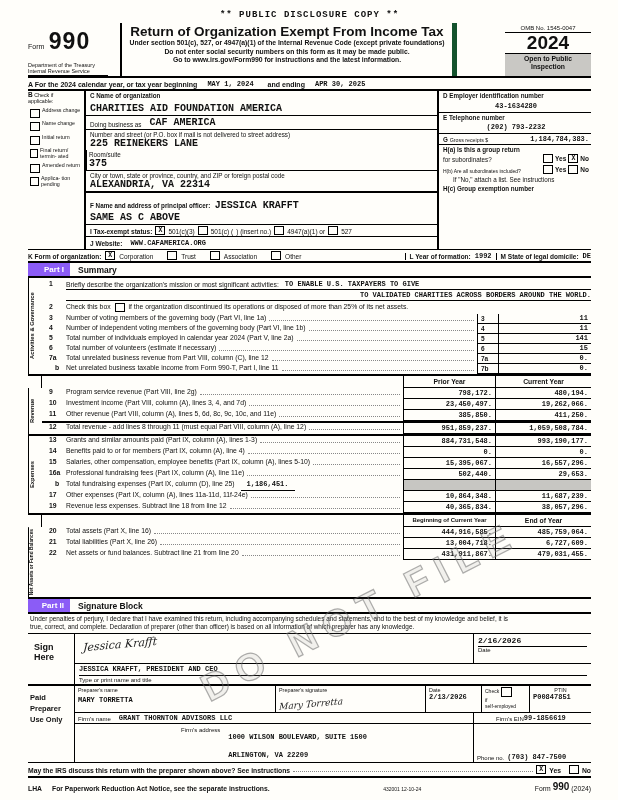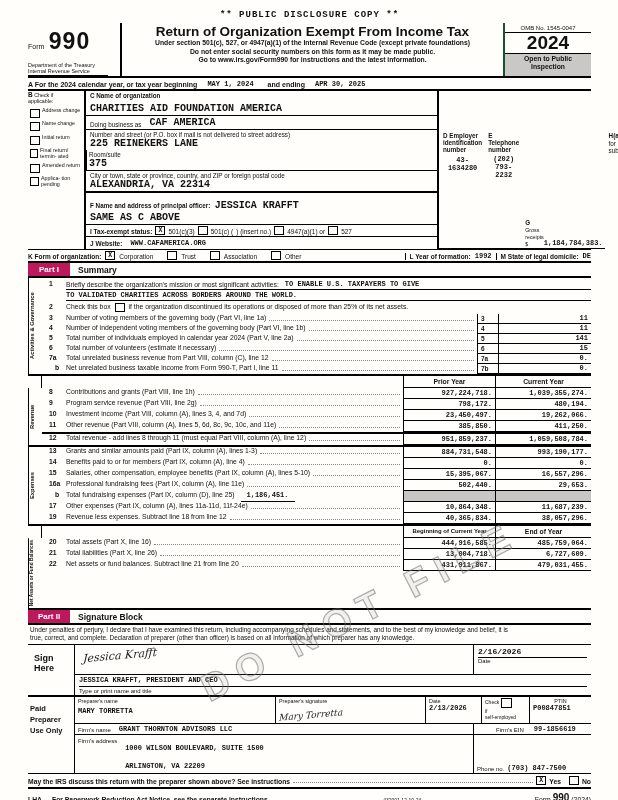--- a/index.html
+++ b/index.html
@@ -10,21 +10,21 @@
   .disclosure{text-align:center;font-family:"Liberation Mono",monospace;font-weight:700;font-size:9px;letter-spacing:1px;margin-bottom:3px;}
   
   .hdr{display:flex;border-bottom:2.5px solid #000;align-items:stretch;}
   .h-left{width:92px;padding-top:8px;}
   .h-form{font-size:7px;}
   .h-990{font-size:23px;font-weight:700;letter-spacing:1px;line-height:20px;}
   .h-dept{font-size:5.5px;margin-top:9px;line-height:6px;border-bottom:1px solid #000;width:80px;padding-bottom:1px;}
   .h-center{flex:1;border-left:2px solid #000;text-align:center;padding:1px 4px 0 4px;}
   .h-title{font-size:13.5px;font-weight:700;line-height:15px;}
   .h-sub{font-size:6.8px;font-weight:700;line-height:8.6px;}
-  .h-right{width:86px;border-left:2px solid #14532d;display:flex;flex-direction:column;}
+  .h-right{width:86px;border-left:5px solid #14532d;display:flex;flex-direction:column;padding-left:48px;}
   .h-omb{font-size:6px;text-align:center;padding:2px 0 1px 0;}
   .h-year{font-size:19px;font-weight:700;text-align:center;border-top:1.5px solid #000;line-height:20px;}
   .h-open{background:#c9c8c4;border-top:1.5px solid #000;font-size:6.8px;font-weight:700;text-align:center;line-height:8px;padding:1px 0;flex:1;}
   
   .lineA{display:flex;align-items:flex-end;border-bottom:2px solid #000;font-size:7px;padding:2px 0 1px 0;}
   .lineA .mono{font-size:7px;margin:0 14px 0 10px;}
   
   .bcd{display:flex;border-bottom:1px solid #000;}
   .col-b{width:56px;font-size:5.3px;line-height:5.6px;padding-top:1px;}
   .col-b .bhead{font-size:6.5px;font-weight:700;}
@@ -32,29 +32,29 @@
   .cbitem .cb{margin-top:1px;}
   .col-c{flex:1;border-left:2px solid #000;border-right:2px solid #000;display:flex;flex-direction:column;}
   .crow{border-bottom:1px solid #000;padding:1px 0 1px 4px;}
   .clabel{font-size:6.3px;}
   .cval{font-size:10px;}
   .dbarow{display:flex;align-items:flex-end;gap:8px;}
   .strow{display:flex;padding:0;}
   .strow .main{flex:1;padding:1px 0 1px 4px;}
   .strow .room{width:40px;border-left:1px solid #000;padding:1px 2px;}
   .thick{border-bottom:2px solid #000;}
-  .col-d{width:152px;display:flex;font-size:6.3px;margin-top:40px;}
+  .col-d{width:152px;display:flex;flex-direction:column;font-size:6.3px;}
   .drow{padding:1px 2px 1px 4px;}
   .dletter{font-weight:700;}
   .yn{display:inline-flex;align-items:center;gap:2px;font-weight:700;font-size:6.5px;}
   .cb{display:inline-flex;width:8px;height:7px;border:1px solid #000;align-items:center;justify-content:center;font-family:"Liberation Mono",monospace;font-weight:700;font-size:6.5px;line-height:7px;vertical-align:middle;background:#fffefa;}
   .ijk{display:flex;align-items:flex-end;gap:4px;font-size:6.5px;padding:1px 0 1px 0;border-bottom:1px solid #000;}
   
   .pbar{display:flex;align-items:stretch;border-top:2px solid #000;border-bottom:2px solid #000;}
-  .ptab{background:#be185d;color:#fff;font-weight:700;font-size:8px;padding:2px 6px;min-width:30px;text-align:center;}
+  .ptab{background:#8b5cf6;color:#fff;font-weight:700;font-size:8px;padding:2px 6px;min-width:30px;text-align:right;}
   .ptitle{font-weight:700;font-size:8.5px;padding:2px 0 0 8px;}
   
   .psec{display:flex;}
   .pside{width:13px;border-right:1px solid #000;writing-mode:vertical-rl;transform:rotate(180deg);font-size:5.8px;font-weight:700;text-align:center;line-height:6.5px;padding:2px 0;}
   .pside.empty{writing-mode:horizontal-tb;transform:none;}
   .pbody{flex:1;display:flex;flex-direction:column;}
   .mrow{display:flex;font-size:6.8px;}
   .lnum{width:24px;font-weight:700;padding-left:7px;box-sizing:border-box;flex-shrink:0;}
   .ltext{white-space:nowrap;}
   .leader{flex:1;border-bottom:1px dotted #888;margin:0 3px 2px 3px;height:6px;min-width:4px;}
@@ -283,21 +283,21 @@
   <div class="pbar" style="border-top:none;">
     <div class="ptab">Part I</div>
     <div class="ptitle">Summary</div>
   </div>
 
   <div class="psec">
     <div class="pside">Activities &amp; Governance</div>
     <div class="pbody">
       <div class="mrow" style="align-items:flex-start;padding-top:2px;">
         <span class="lnum">1</span>
-        <div style="flex:1;">
+        <div style="flex:1;text-align:right;">
           <div style="display:flex;align-items:flex-end;border-bottom:1px solid #000;padding-bottom:1px;">
             <span>Briefly describe the organization's mission or most significant activities:</span>
             <span class="mono" style="font-size:7px;margin-left:6px;">TO ENABLE U.S. TAXPAYERS TO GIVE</span>
             <span style="flex:1;"></span>
           </div>
           <div class="mono" style="font-size:7px;border-bottom:1px solid #000;padding:1px 0;">TO VALIDATED CHARITIES ACROSS BORDERS AROUND THE WORLD.</div>
         </div>
       </div>
       <div class="mrow" style="padding:2px 0;">
         <span class="lnum">2</span>
@@ -359,27 +359,20 @@
         <span class="hcell">Prior Year</span>
         <span class="hcell c2">Current Year</span>
       </div>
     </div>
   </div>
 
   <div class="psec">
     <div class="pside">Revenue</div>
     <div class="pbody">
       <div class="mrow arow">
-            <span class="lnum">8</span>
-            <span class="ltext">Contributions and grants (Part VIII, line 1h)</span>
-            <span class="leader"></span>
-            <span class="amt">927,224,718.</span>
-            <span class="amt c2">1,039,355,274.</span>
-          </div>
-      <div class="mrow arow">
             <span class="lnum">9</span>
             <span class="ltext">Program service revenue (Part VIII, line 2g)</span>
             <span class="leader"></span>
             <span class="amt">798,172.</span>
             <span class="amt c2">480,194.</span>
           </div>
       <div class="mrow arow">
             <span class="lnum">10</span>
             <span class="ltext">Investment income (Part VIII, column (A), lines 3, 4, and 7d)</span>
             <span class="leader"></span>
@@ -558,27 +551,27 @@
         <div class="pcell pc-ptin">
           <div class="plab" style="text-align:center;">PTIN</div>
           <div class="pval">P00847851</div>
         </div>
       </div>
       <div class="prow2">
         <div class="pcell" style="flex:1;display:flex;align-items:flex-end;gap:8px;">
           <span class="plab" style="font-size:6px;">Firm's name</span>
           <span class="pval">GRANT THORNTON ADVISORS LLC</span>
         </div>
-        <div class="pcell pright" style="display:flex;align-items:flex-end;gap:10px;padding-left:22px;">
+        <div class="pcell pright" style="display:flex;align-items:flex-end;gap:0;padding-left:22px;">
           <span class="plab" style="font-size:6px;">Firm's EIN</span>
           <span class="pval">99-1856619</span>
         </div>
       </div>
       <div class="prow3">
-        <div class="pcell" style="flex:1;display:flex;gap:8px;">
+        <div class="pcell" style="flex:1;display:flex;gap:8px;justify-content:center;">
           <span class="plab" style="font-size:6px;padding-top:2px;">Firm's address</span>
           <span>
             <span class="pval">1000 WILSON BOULEVARD, SUITE 1500</span><br>
             <span class="pval">ARLINGTON, VA 22209</span>
           </span>
         </div>
         <div class="pcell pright" style="display:flex;align-items:flex-end;gap:3px;">
           <span class="plab" style="font-size:6px;">Phone no.</span>
           <span class="pval">(703) 847-7500</span>
         </div>

